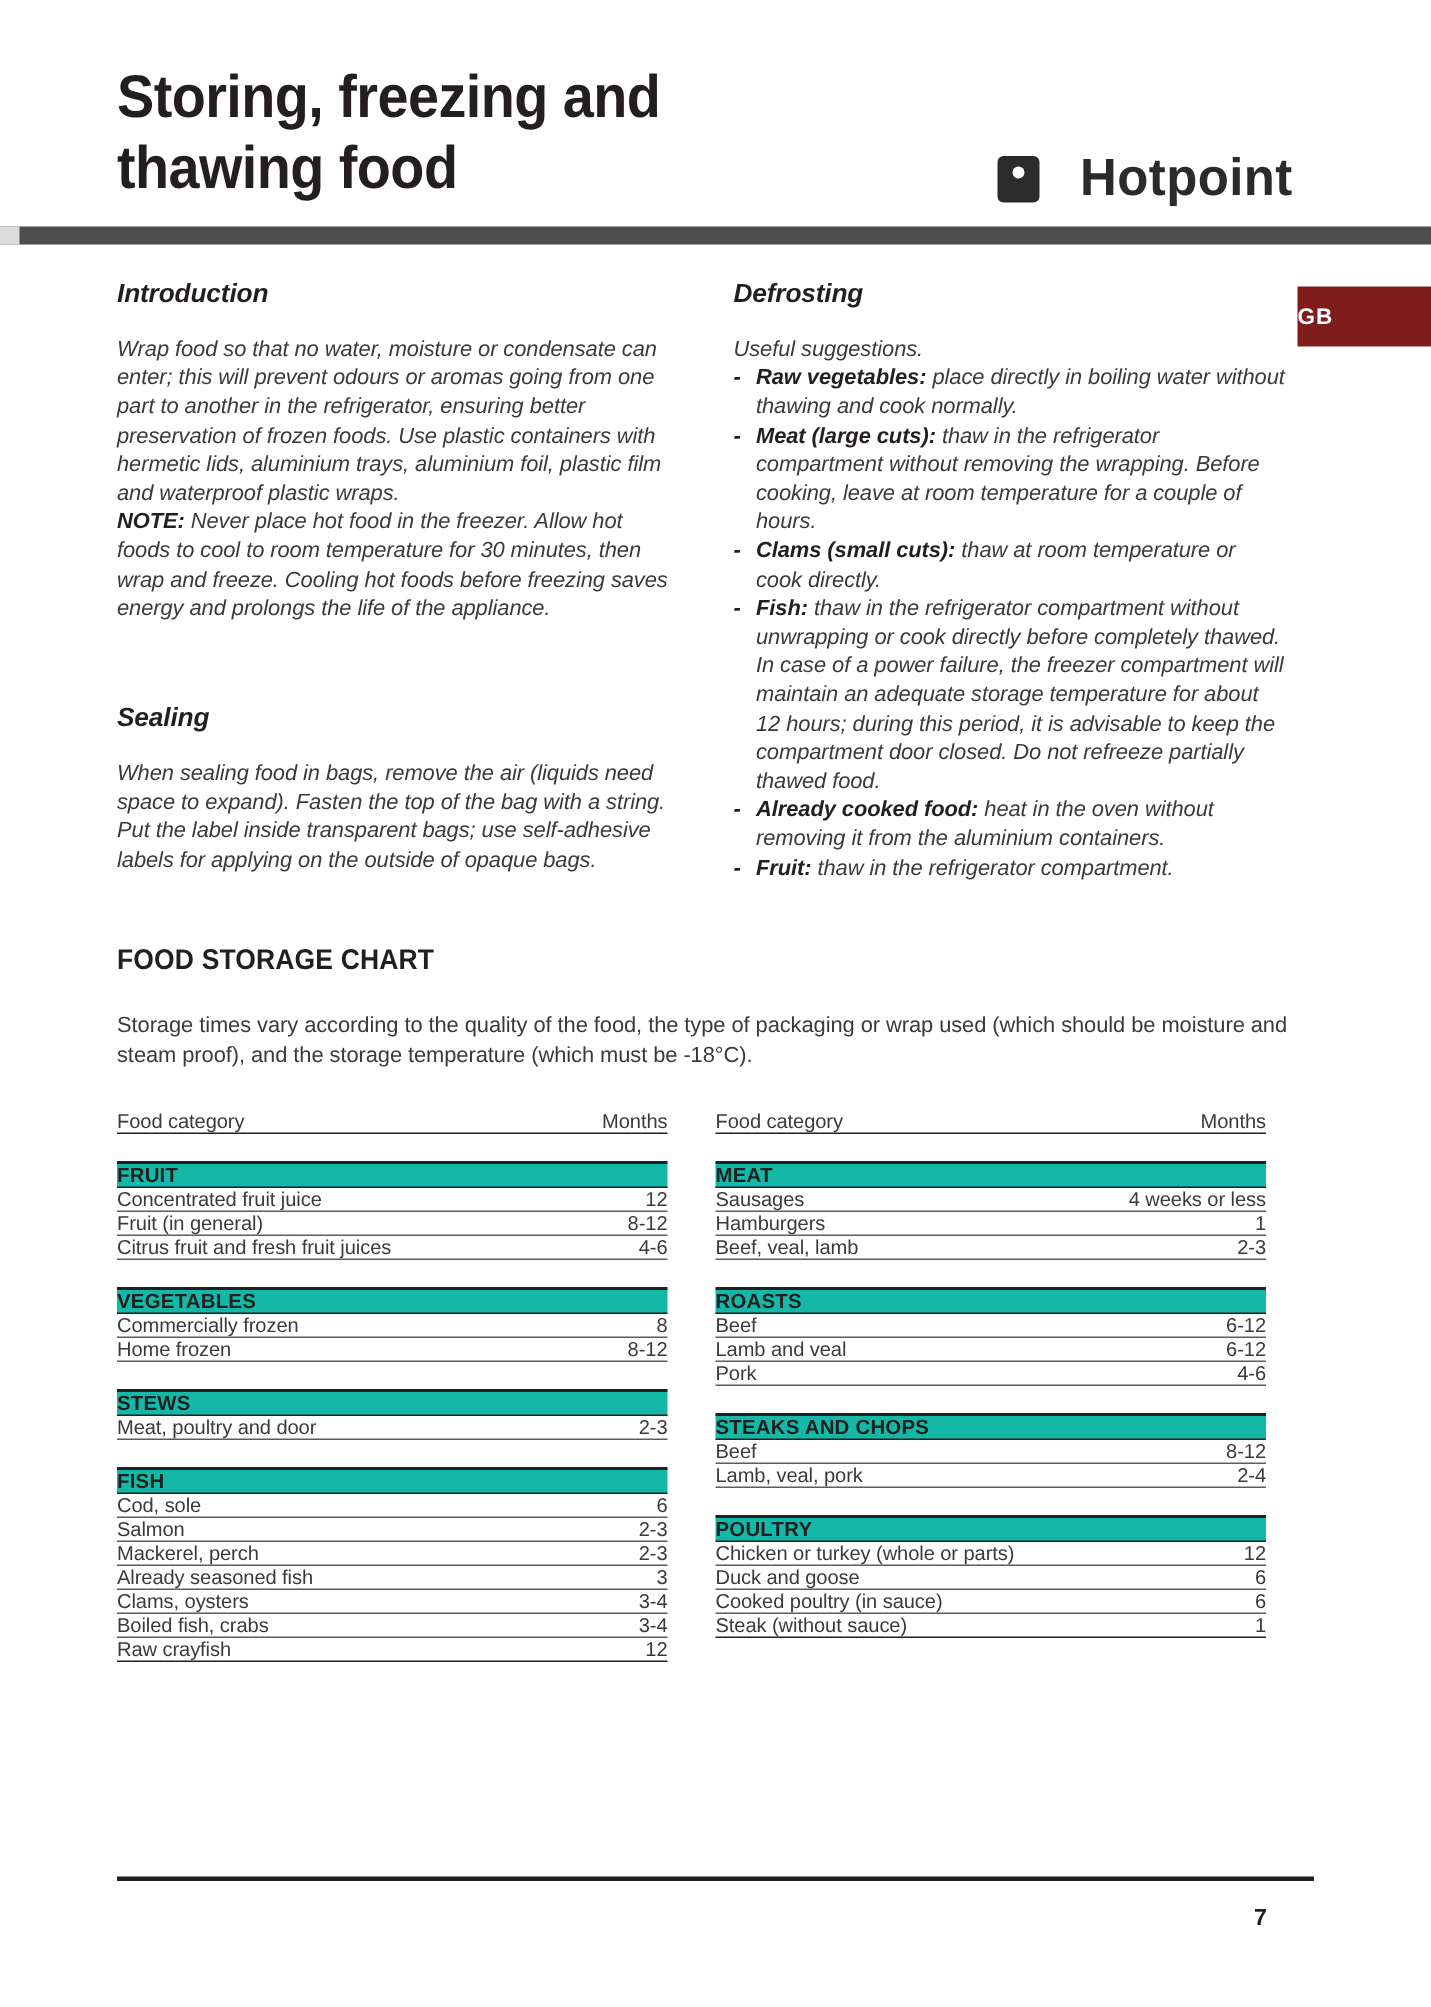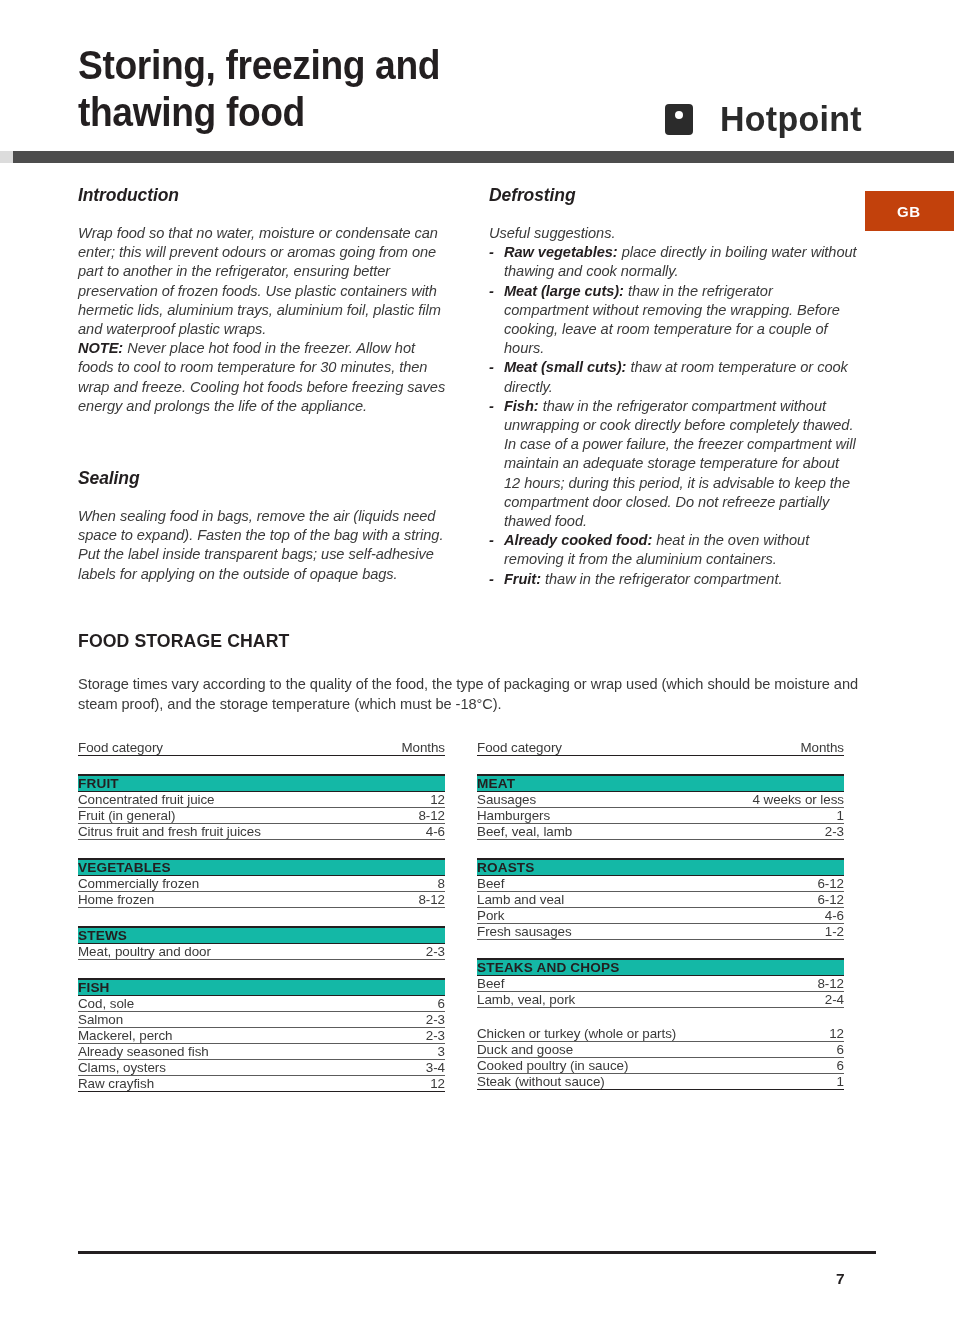--- a/index.html
+++ b/index.html
@@ -86,28 +86,28 @@
     background: #dcdcdc;
   }
 
   
   .lang-badge {
     position: absolute;
     left: 865px;
     top: 191px;
     width: 89px;
     height: 40px;
-    background: #c2410c;
+    background: #7f1d1d;
     color: #ffffff;
     font-size: 15px;
     font-weight: bold;
     letter-spacing: 0.6px;
     display: flex;
     align-items: center;
-    padding-left: 32px;
+    padding-left: 0;
     box-sizing: border-box;
   }
 
   
   .prose-cols {
     position: absolute;
     left: 0;
     top: 185px;
     width: 954px;
   }
@@ -296,21 +296,21 @@
     <h2 class="section-head">Defrosting</h2>
     <p class="body-text">Useful suggestions.</p>
     <ul class="dash-list">
       <li>
         <span class="dash">-</span><span class="lbl-bold">Raw vegetables:</span><span> place directly in boiling water without thawing and cook normally.</span>
       </li>
       <li>
         <span class="dash">-</span><span class="lbl-bold">Meat (large cuts):</span><span> thaw in the refrigerator compartment without removing the wrapping. Before cooking, leave at room temperature for a couple of hours.</span>
       </li>
       <li>
-        <span class="dash">-</span><span class="lbl-bold">Meat (small cuts):</span><span> thaw at room temperature or cook directly.</span>
+        <span class="dash">-</span><span class="lbl-bold">Clams (small cuts):</span><span> thaw at room temperature or cook directly.</span>
       </li>
       <li>
         <span class="dash">-</span><span class="lbl-bold">Fish:</span><span> thaw in the refrigerator compartment without unwrapping or cook directly before completely thawed. In case of a power failure, the freezer compartment will maintain an adequate storage temperature for about 12 hours; during this period, it is advisable to keep the compartment door closed. Do not refreeze partially thawed food.</span>
       </li>
       <li>
         <span class="dash">-</span><span class="lbl-bold">Already cooked food:</span><span> heat in the oven without removing it from the aluminium containers.</span>
       </li>
       <li>
         <span class="dash">-</span><span class="lbl-bold">Fruit:</span><span> thaw in the refrigerator compartment.</span>
       </li>
@@ -393,20 +393,24 @@
             </tr>
             <tr class="item-row">
               <td>Already seasoned fish</td>
               <td class="qty">3</td>
             </tr>
             <tr class="item-row">
               <td>Clams, oysters</td>
               <td class="qty">3-4</td>
             </tr>
             <tr class="item-row">
+              <td>Boiled fish, crabs</td>
+              <td class="qty">3-4</td>
+            </tr>
+            <tr class="item-row">
               <td>Raw crayfish</td>
               <td class="qty">12</td>
             </tr>
           </tbody>
       </table>
     </div>
     <div class="table-col">
       <table class="storage">
         <tbody id="tbody-right">
             <tr class="colhead-row">
@@ -442,40 +446,39 @@
               <td class="qty">6-12</td>
             </tr>
             <tr class="item-row">
               <td>Lamb and veal</td>
               <td class="qty">6-12</td>
             </tr>
             <tr class="item-row">
               <td>Pork</td>
               <td class="qty">4-6</td>
             </tr>
-            <tr class="item-row">
-              <td>Fresh sausages</td>
-              <td class="qty">1-2</td>
-            </tr>
             <tr class="group-gap">
               <td colspan="2"></td>
             </tr>
             <tr class="cat-row">
               <td colspan="2">STEAKS AND CHOPS</td>
             </tr>
             <tr class="item-row">
               <td>Beef</td>
               <td class="qty">8-12</td>
             </tr>
             <tr class="item-row">
               <td>Lamb, veal, pork</td>
               <td class="qty">2-4</td>
             </tr>
             <tr class="group-gap">
               <td colspan="2"></td>
+            </tr>
+            <tr class="cat-row">
+              <td colspan="2">POULTRY</td>
             </tr>
             <tr class="item-row">
               <td>Chicken or turkey (whole or parts)</td>
               <td class="qty">12</td>
             </tr>
             <tr class="item-row">
               <td>Duck and goose</td>
               <td class="qty">6</td>
             </tr>
             <tr class="item-row">

